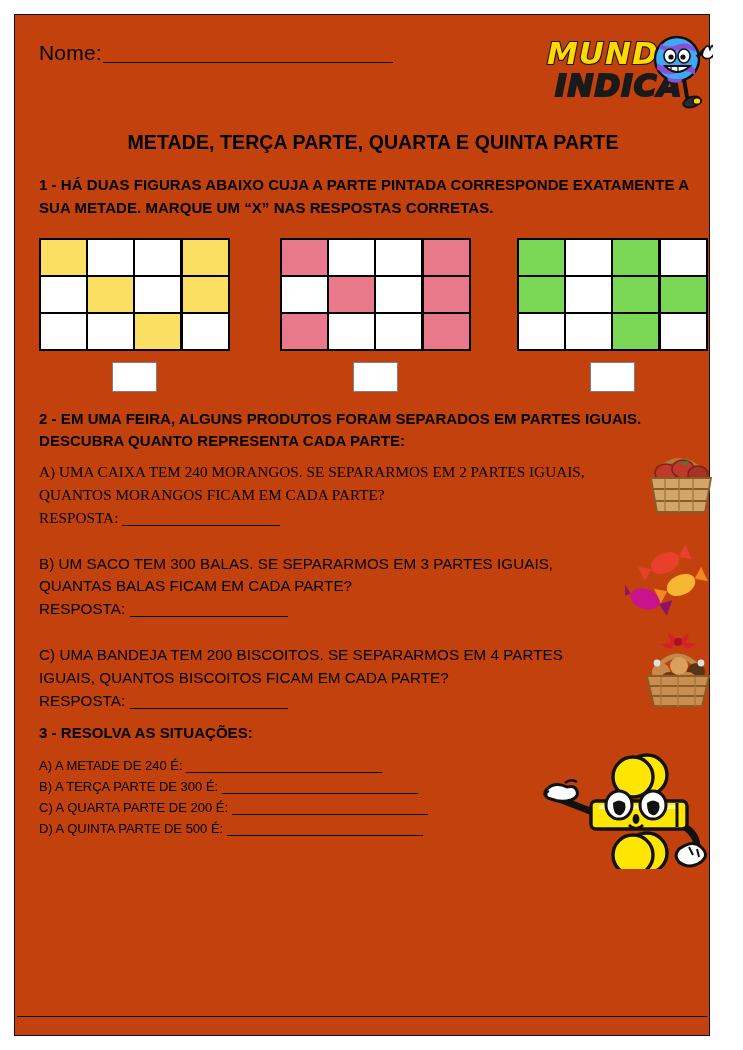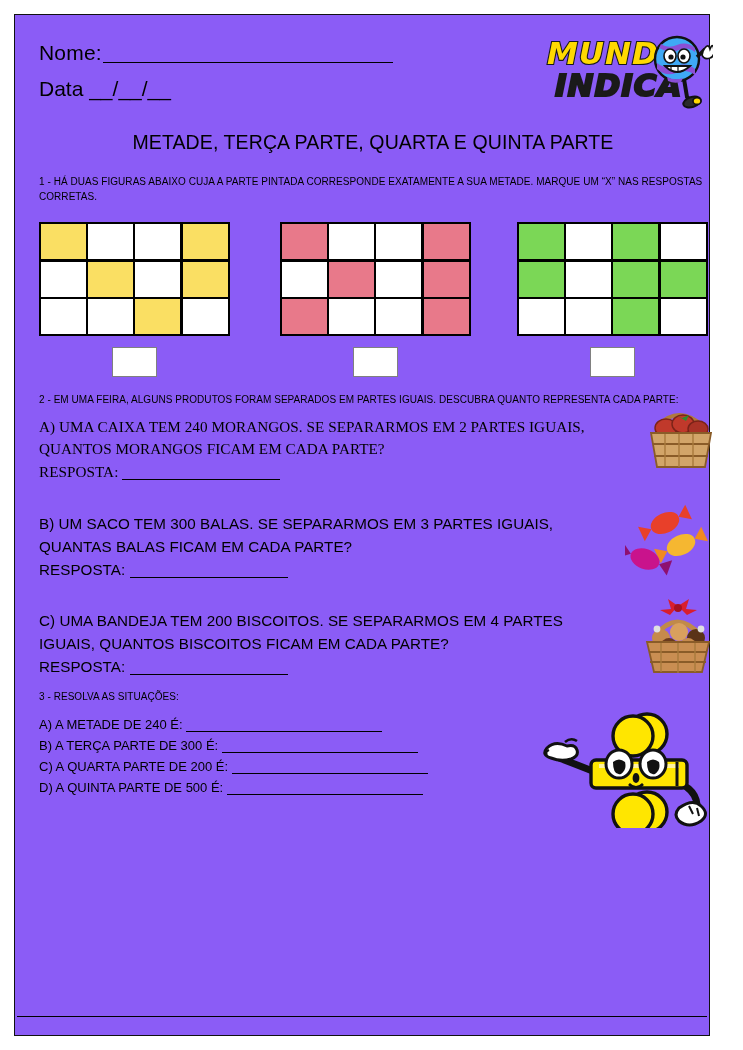--- a/index.html
+++ b/index.html
@@ -12,21 +12,21 @@
     font-family: "Liberation Sans", sans-serif;
     color: #000;
     position: relative;
     overflow: hidden;
   }
   .page {
     position: absolute;
     left: 14px; top: 14px;
     width: 696px; height: 1022px;
     border: 1.5px solid #111;
-    background: #8b5cf6;
+    background: #c2410c;
   }
   .inner {
     position: absolute;
     left: 24px; top: 14px;
     width: 668px;
   }
 
   
   .hdr { position: relative; height: 100px; }
   .nome-row {
@@ -72,29 +72,29 @@
     color: #1a1a1a;
     -webkit-text-stroke: 2.2px #1a1a1a;
     paint-order: stroke fill;
   }
   .logo-globe { position: absolute; left: 118px; top: 2px; }
 
   
   .title {
     text-align: center;
     font-size: 19.5px;
-    font-weight: normal;
+    font-weight: bold;
     letter-spacing: .1px;
     margin-top: 2px;
   }
 
   
   .q-head {
-    font-size: 10px;
-    font-weight: normal;
+    font-size: 15px;
+    font-weight: bold;
     line-height: 1.52;
     letter-spacing: .05px;
     margin-top: 20px;
   }
   .q-body {
     font-size: 15.2px;
     line-height: 1.5;
     letter-spacing: .05px;
   }
 
@@ -116,21 +116,21 @@
   }
   .cell { background: #ffffff; }
   .ansbox {
     width: 45px; height: 30px;
     border: 1.3px solid #808080;
     background: #fff;
     margin: 11px auto 0 auto;
   }
 
   
-  .item { margin-top: 29px; position: relative; }
+  .item { margin-top: 23px; position: relative; }
   .item.first { margin-top: 8px; font-family: Liberation Serif, serif; }
   .blank {
     display: inline-block;
     border-bottom: 1.5px solid #000;
     width: 158px;
     vertical-align: -3px;
   }
   .resp { white-space: nowrap; }
 
   
@@ -167,21 +167,20 @@
 </head>
 <body>
 
 <div class="page">
  <div class="inner">
 
   <div class="hdr">
     <div class="nome-row">
       <span>Nome:</span><span class="nome-line"></span>
     </div>
-    <div class="data-row">Data __/__/__</div>
 
     <div class="logo">
       <div class="logo-mundo">MUNDO</div>
       <div class="logo-indica">INDICA</div>
       <svg class="logo-globe" width="62" height="76" viewBox="0 0 62 76">
 
         <path d="M33 44 L36 62 L41 66" stroke="#111" stroke-width="4" fill="none"></path>
         <ellipse cx="41" cy="67" rx="9" ry="5" fill="#2b2b2b" stroke="#111" stroke-width="2" transform="rotate(-18 41 67)"></ellipse>
         <ellipse cx="46" cy="66" rx="4" ry="3.4" fill="#FFD900" stroke="#111" stroke-width="1.6"></ellipse>
 

